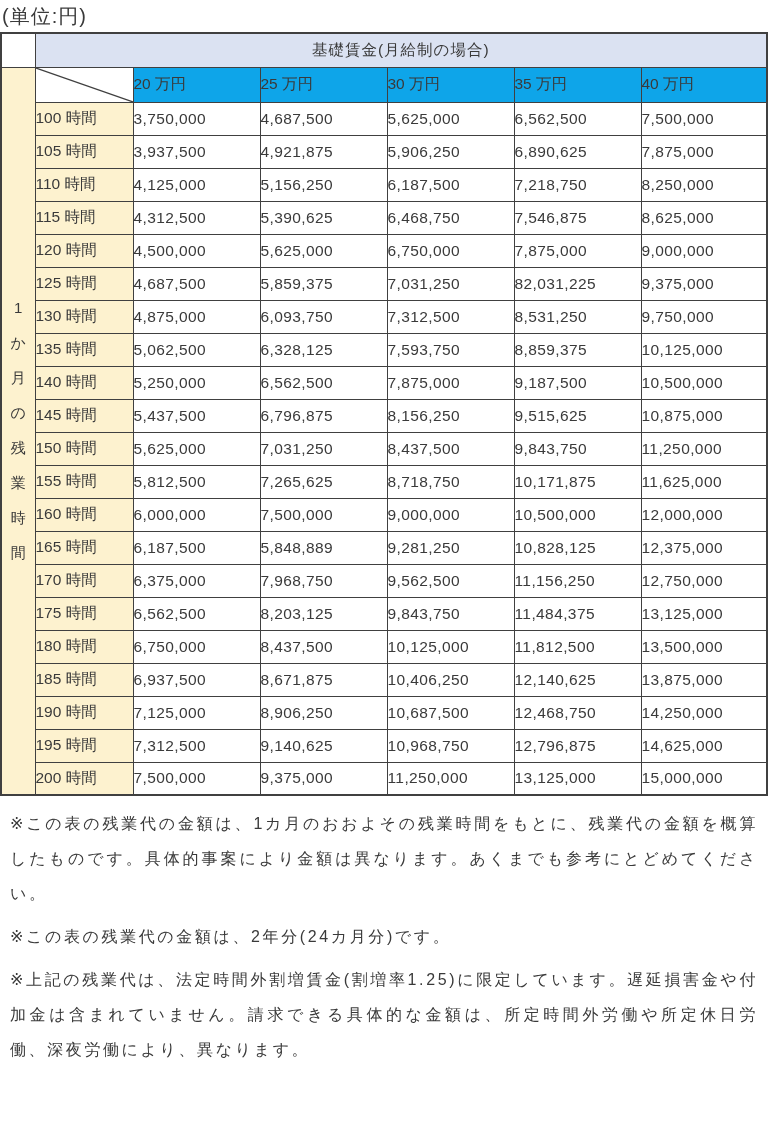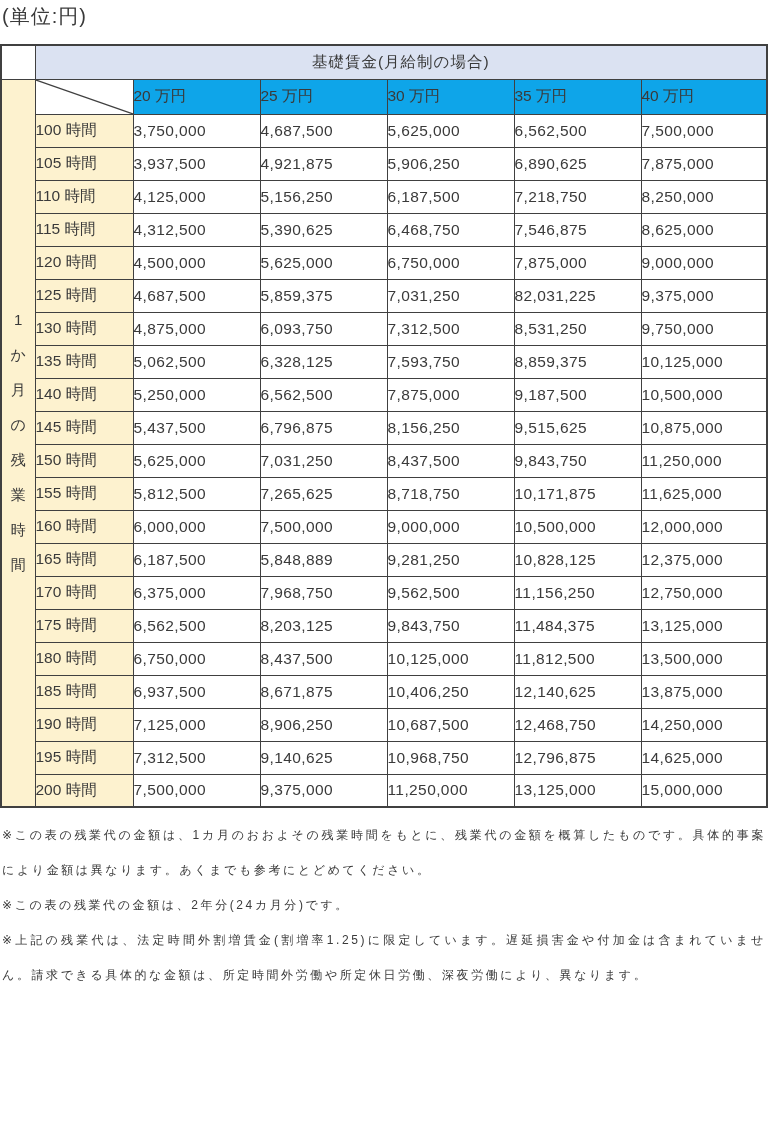--- a/index.html
+++ b/index.html
@@ -22,21 +22,21 @@
     font-size: 20px;
     line-height: 24px;
     padding-left: 2px;
     letter-spacing: 1px;
   }
 
   table.ot-table {
     border-collapse: collapse;
     table-layout: fixed;
     width: 766px;
-    margin-top: 16px;
+    margin-top: 4px;
     border: 2px solid var(--border);
   }
   .ot-table td, .ot-table th {
     border: 1px solid var(--border);
     font-weight: normal;
     font-size: 15.5px;
     padding: 0;
     overflow: hidden;
     white-space: nowrap;
   }
@@ -79,22 +79,22 @@
   .val {
     background: #ffffff;
     text-align: left;
     vertical-align: middle;
     padding-left: 11px;
     letter-spacing: 0.4px;
   }
 
   .notes { margin-top: 10px; padding: 0 2px; }
   .notes p {
-    margin: 0;
-    font-size: 12px;
+    margin: 8px;
+    font-size: 16px;
     line-height: 35px;
     letter-spacing: 2.6px;
     text-align: justify;
   }
 </style>
 </head>
 <body>
 
 <div class="page">
 

